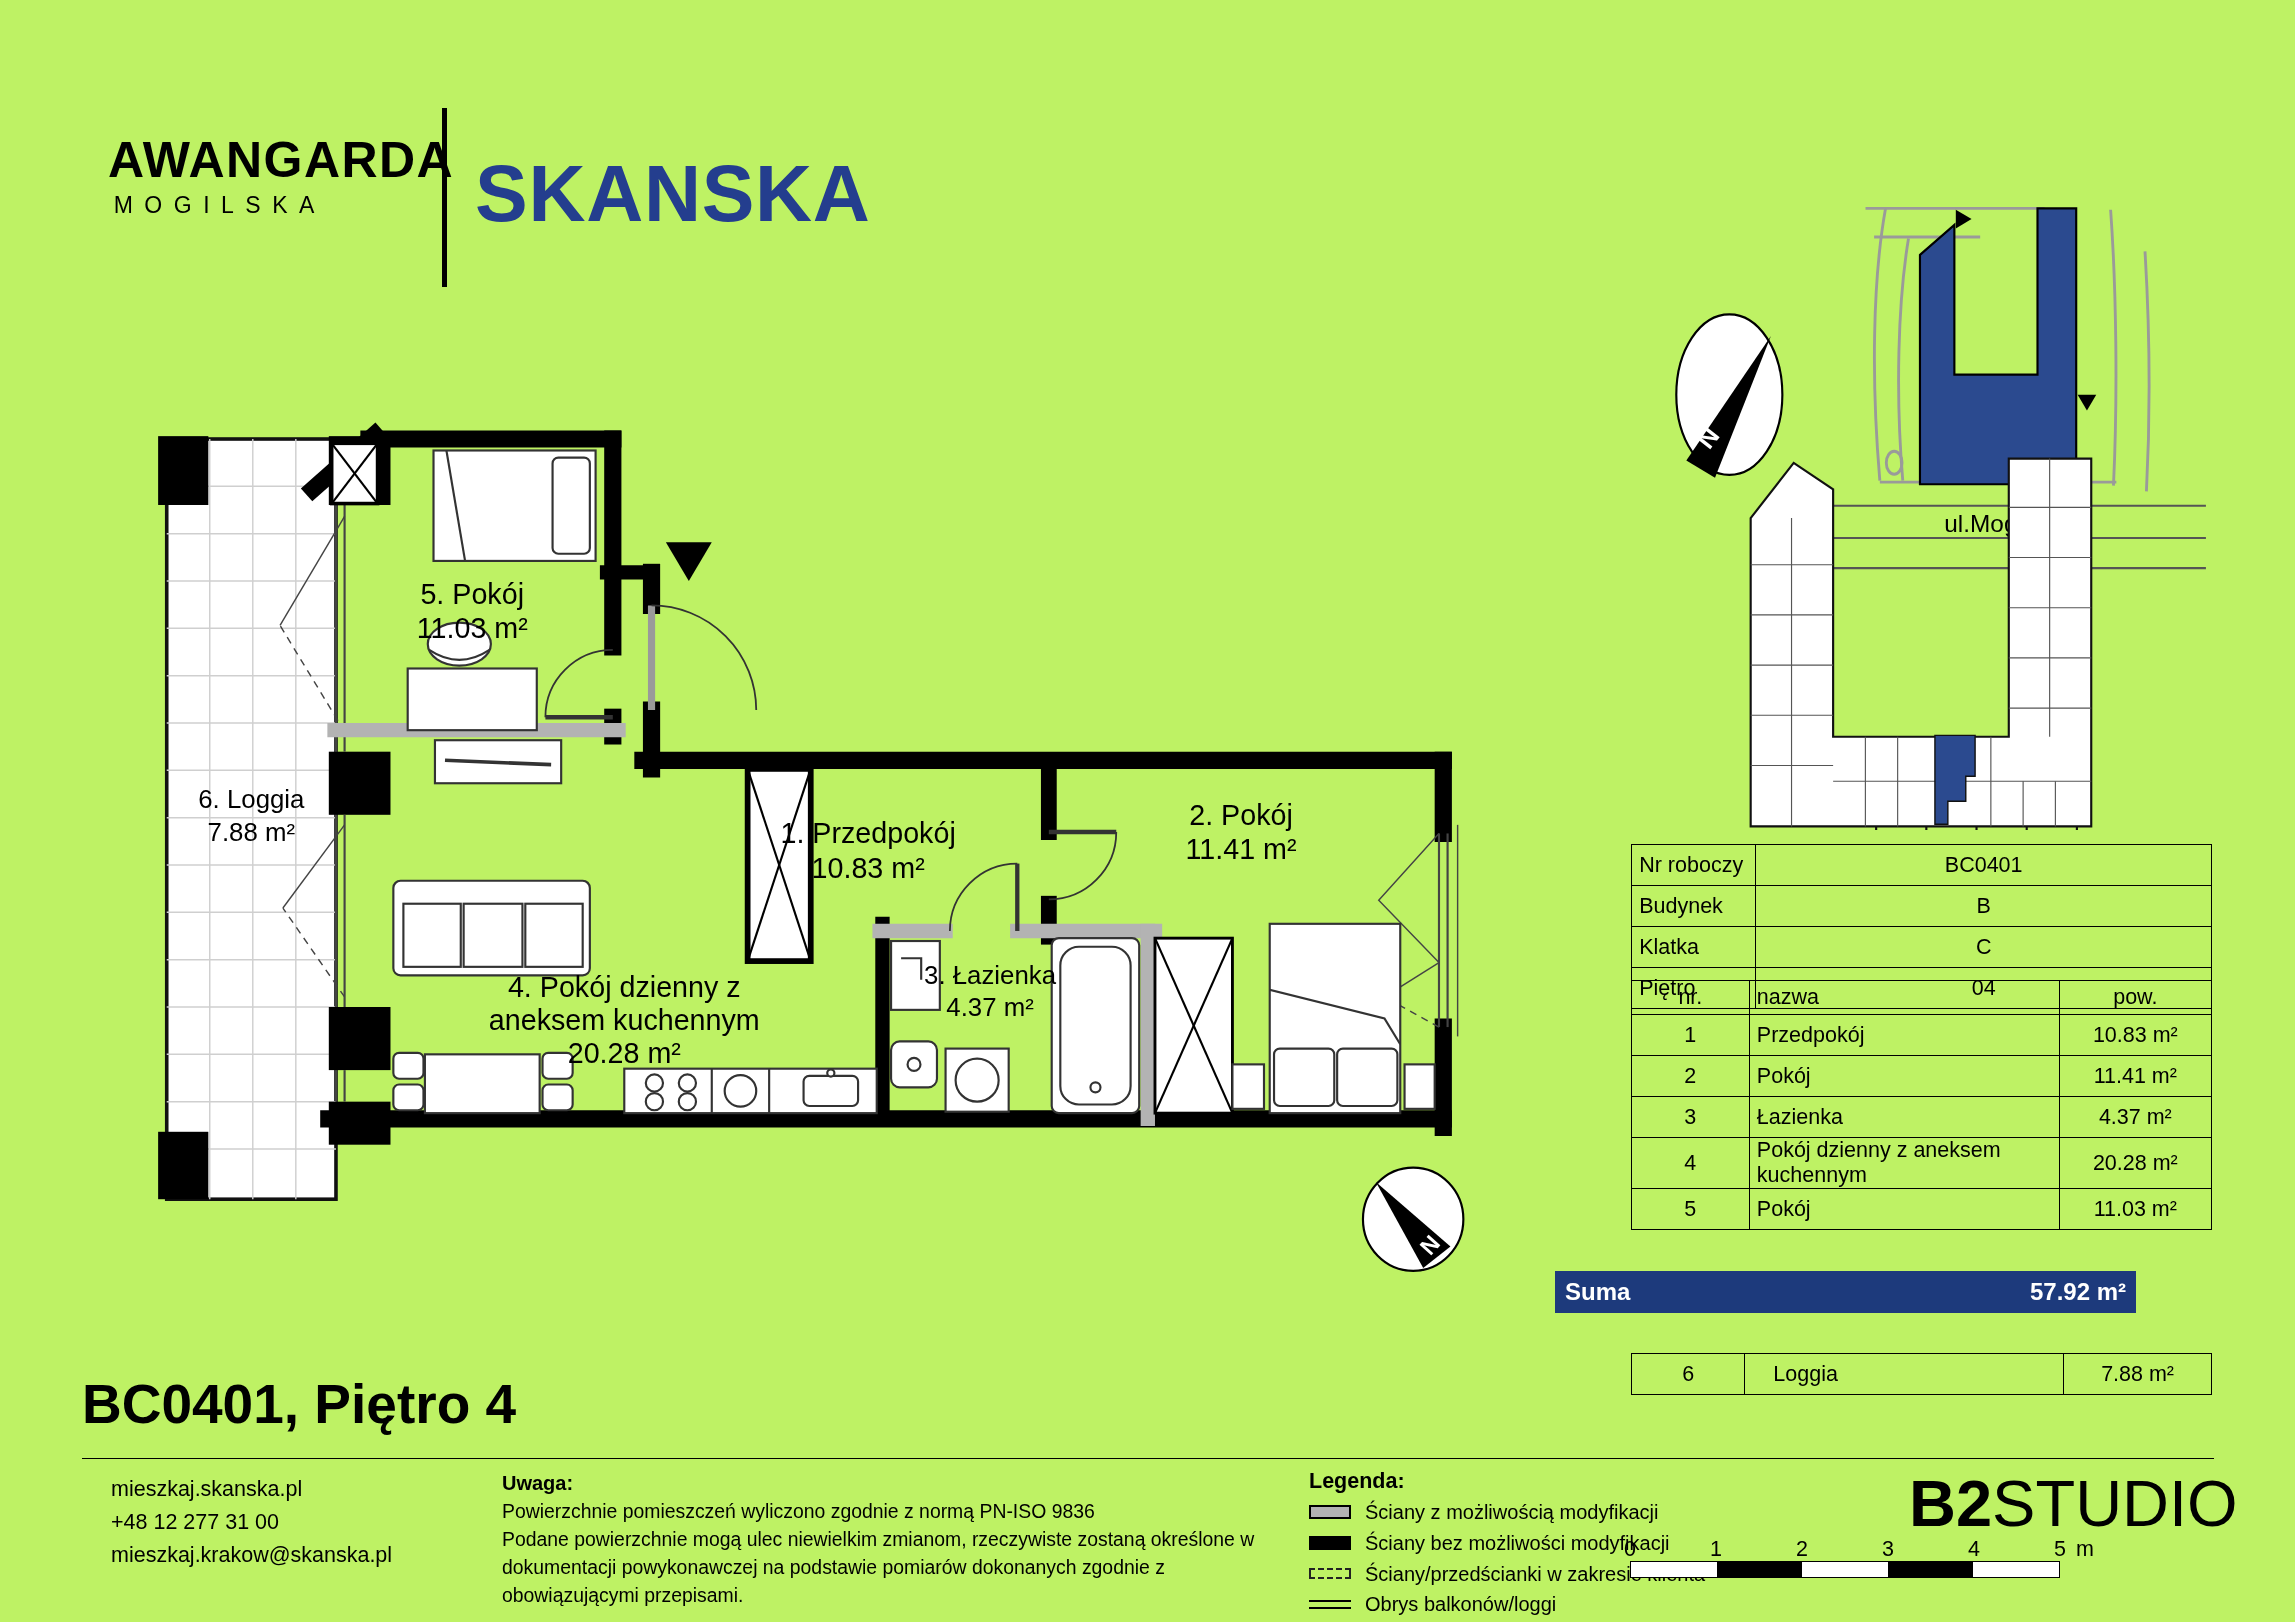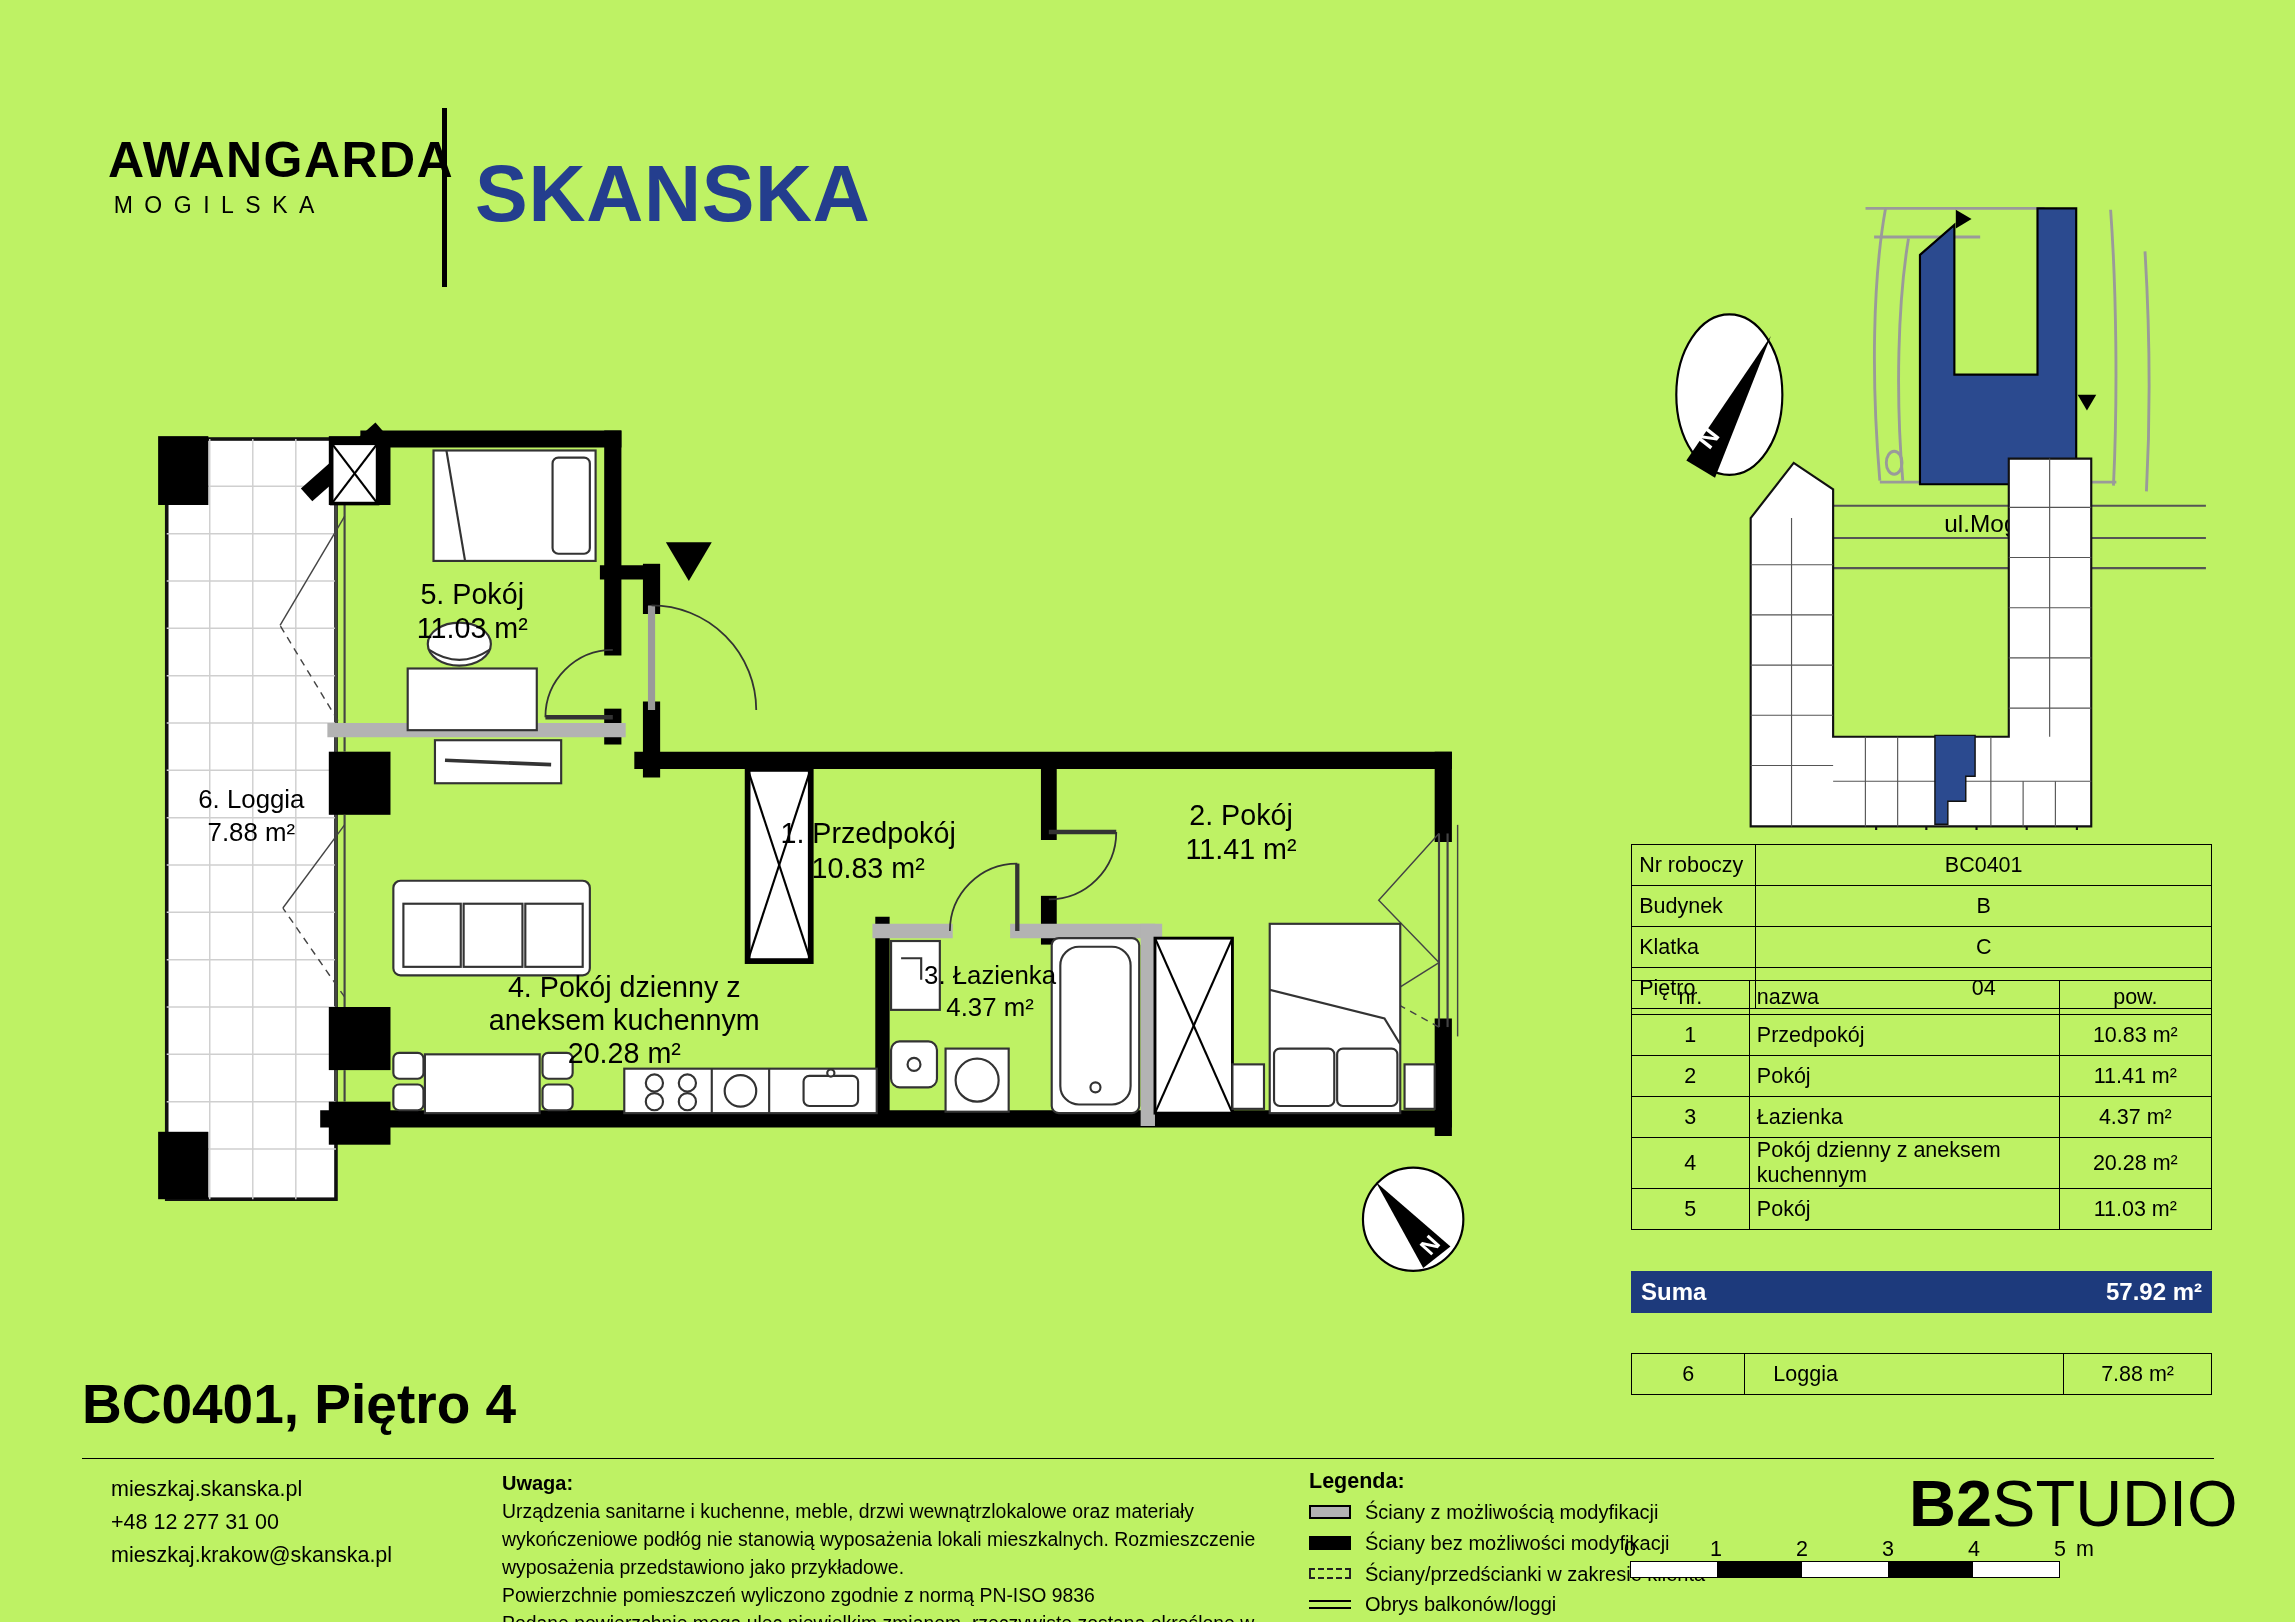--- a/index.html
+++ b/index.html
@@ -20,21 +20,21 @@
   .tbl td,.tbl th{border:1.4px solid #000;padding:0 7.2px;height:40px;font-weight:400;text-align:left;}
   #info-table{top:844px;}
   #info-table td.lbl{width:109px;}
   #info-table td.val{text-align:center;}
   #rooms-table{top:980px;}
   #rooms-table .title-row td{height:30px;font-size:21px;}
   #rooms-table .hdr td{height:33px;}
   #rooms-table td.c-nr{width:108px;text-align:center;}
   #rooms-table td.c-name{width:308px;}
   #rooms-table td.c-pow{width:143px;text-align:center;}
-  #suma-bar{left:1631px;top:1271px;width:581px;height:42px;color:#fff;
+  #suma-bar{left:1555px;top:1271px;width:581px;height:42px;color:#fff;
             display:flex;align-items:center;justify-content:space-between;
             padding:0 10px;box-sizing:border-box;font-size:24px;font-weight:600;}
   #loggia-table{top:1353px;}
   #loggia-table td.c-nr{width:108px;text-align:center;}
   #loggia-table td.c-name{width:308px;padding-left:28px;}
   #loggia-table td.c-pow{width:143px;text-align:center;}
 
   
   #page-title{left:82px;top:1372px;font-size:55px;font-weight:600;}
   #footer-rule{left:82px;top:1458px;width:2132px;height:1.4px;background:#000;}
@@ -398,21 +398,20 @@
   <div class="abs" id="footer-rule"></div>
 
   <div class="abs" id="contact">
     <div>mieszkaj.skanska.pl</div>
     <div>+48 12 277 31 00</div>
     <div>mieszkaj.krakow@skanska.pl</div>
   </div>
 
   <div class="abs" id="notes">
     <div class="h">Uwaga:</div>
-    <div>Urządzenia sanitarne i kuchenne, meble, drzwi wewnątrzlokalowe oraz materiały wykończeniowe podłóg nie stanowią wyposażenia lokali mieszkalnych. Rozmieszczenie wyposażenia przedstawiono jako przykładowe.</div>
     <div>Powierzchnie pomieszczeń wyliczono zgodnie z normą PN-ISO 9836</div>
     <div>Podane powierzchnie mogą ulec niewielkim zmianom, rzeczywiste zostaną określone w dokumentacji powykonawczej na podstawie pomiarów dokonanych zgodnie z obowiązującymi przepisami.</div>
 
   </div>
 
   <div class="abs" id="legend">
     <div class="h">Legenda:</div>
     <div class="lg-row">
       <span class="lg-sym">
           <span class="sym-bar sym-gray"></span>

